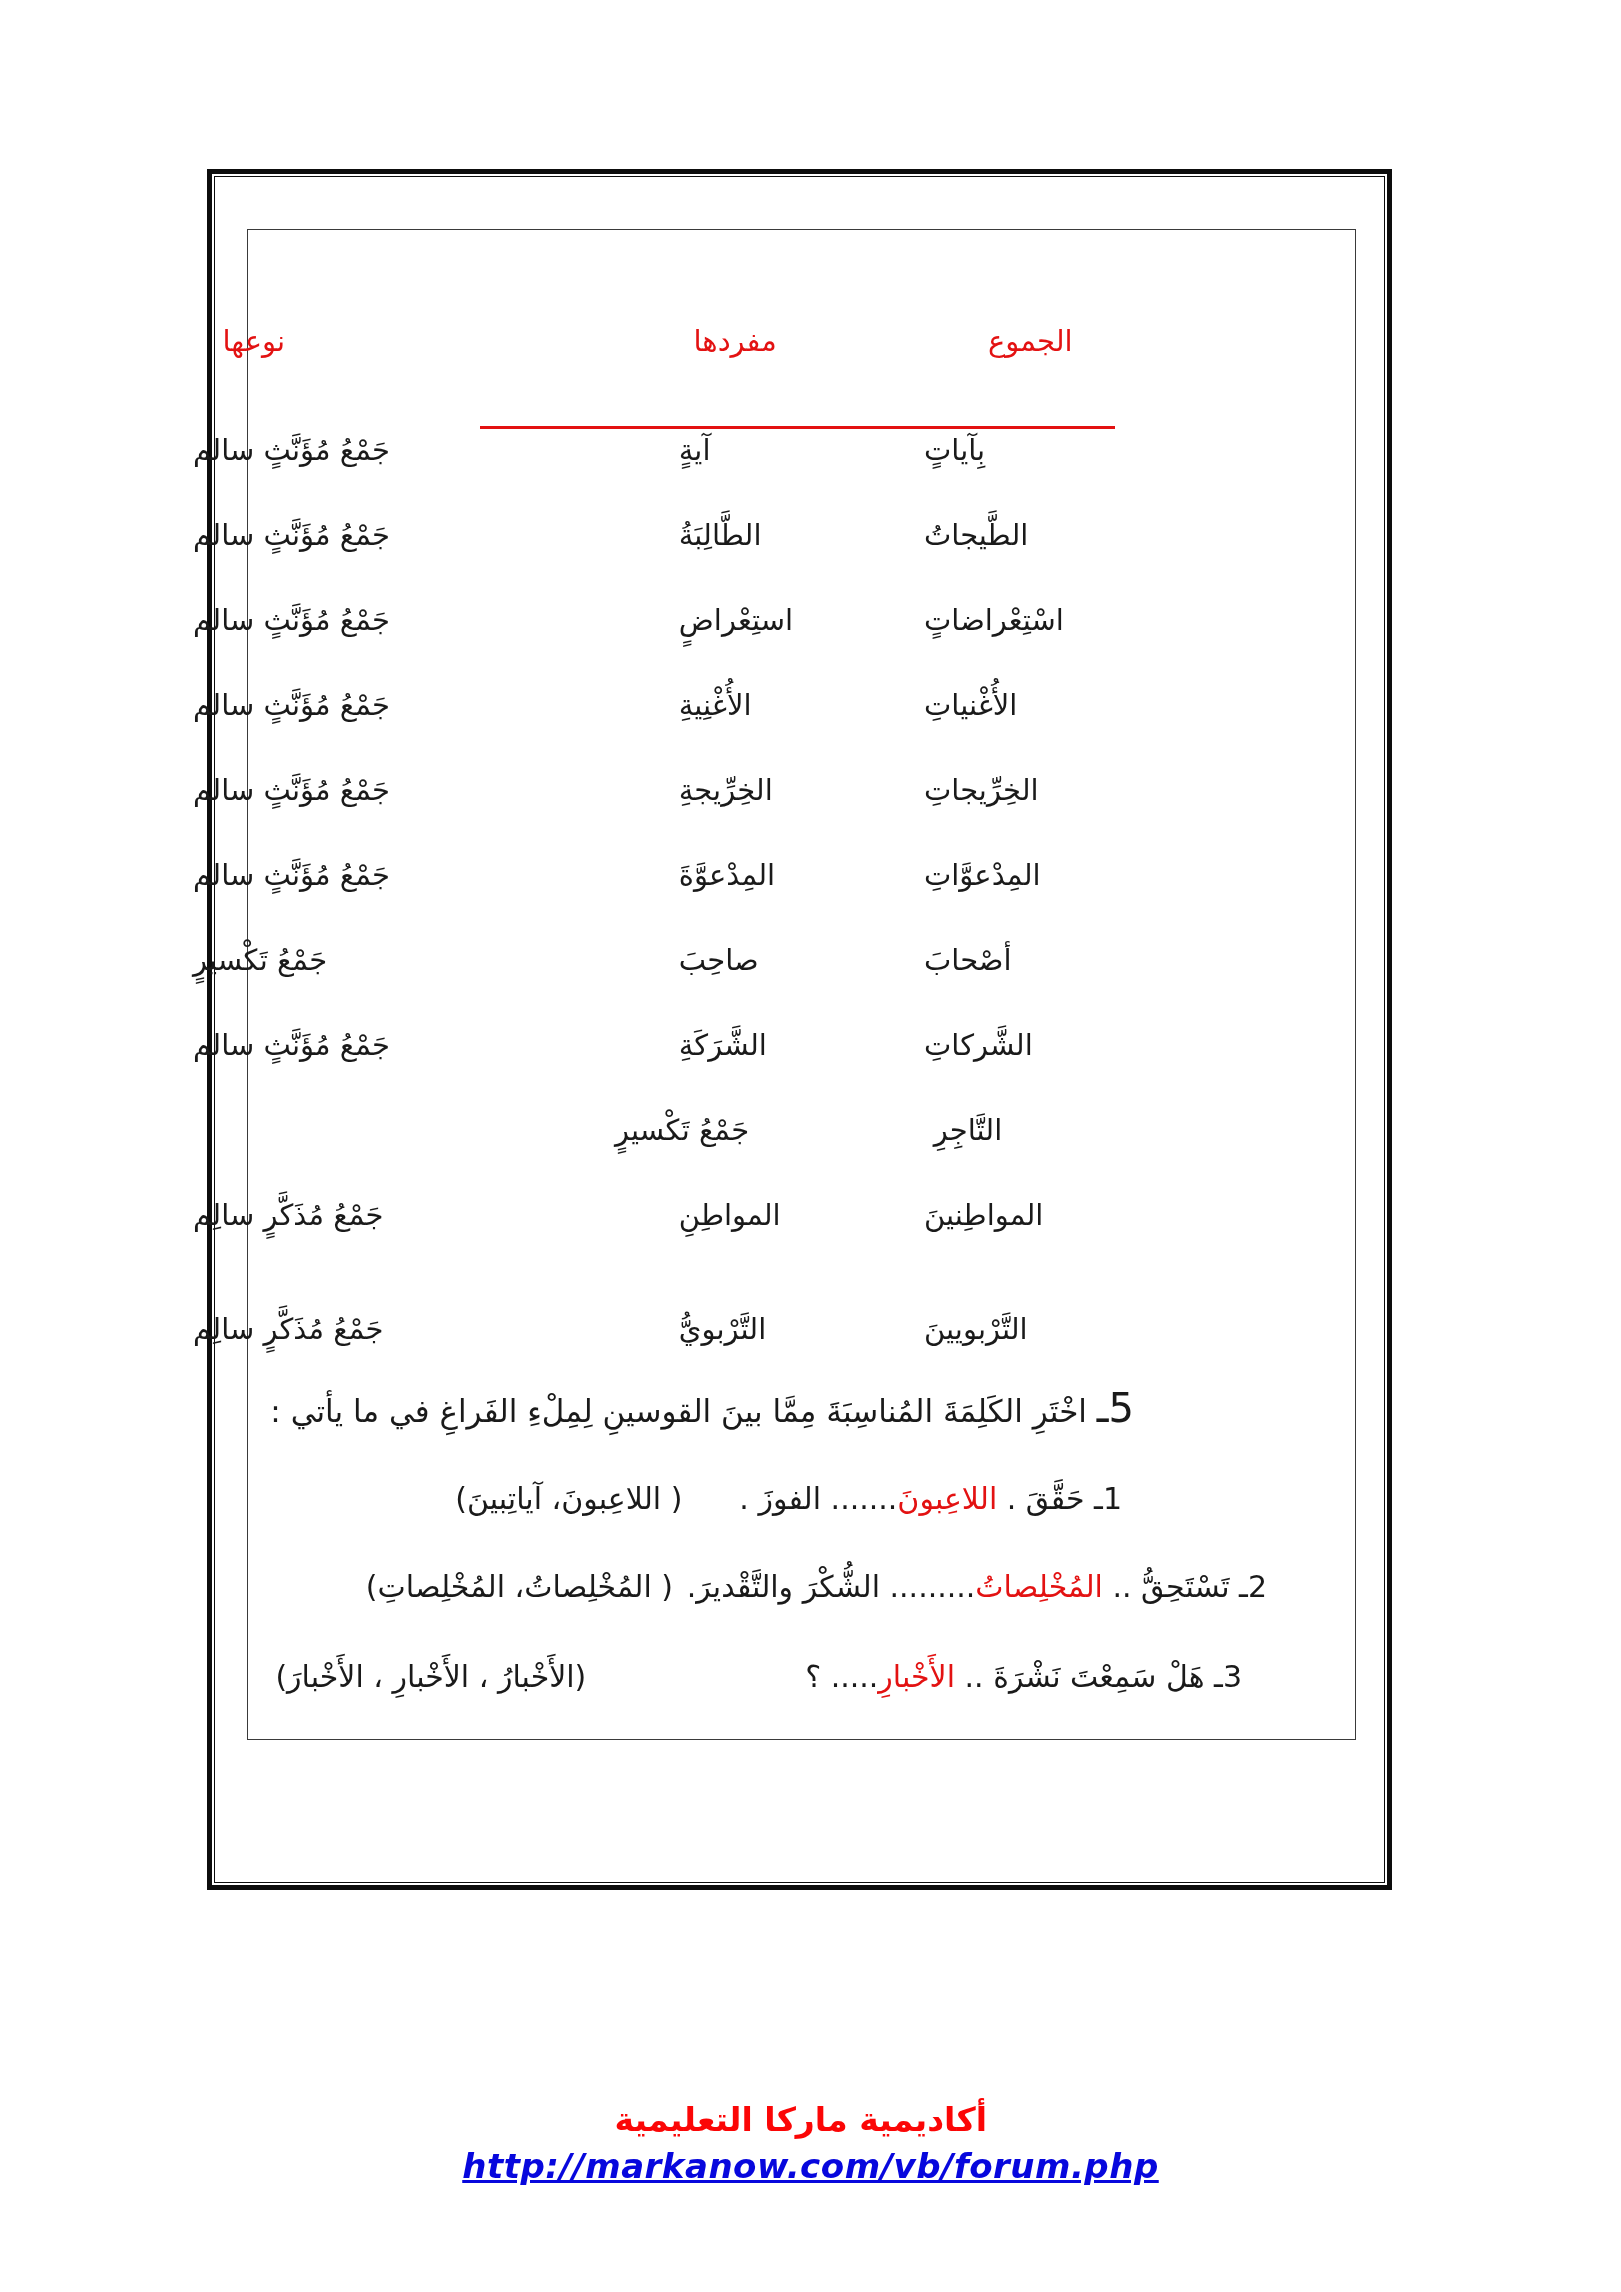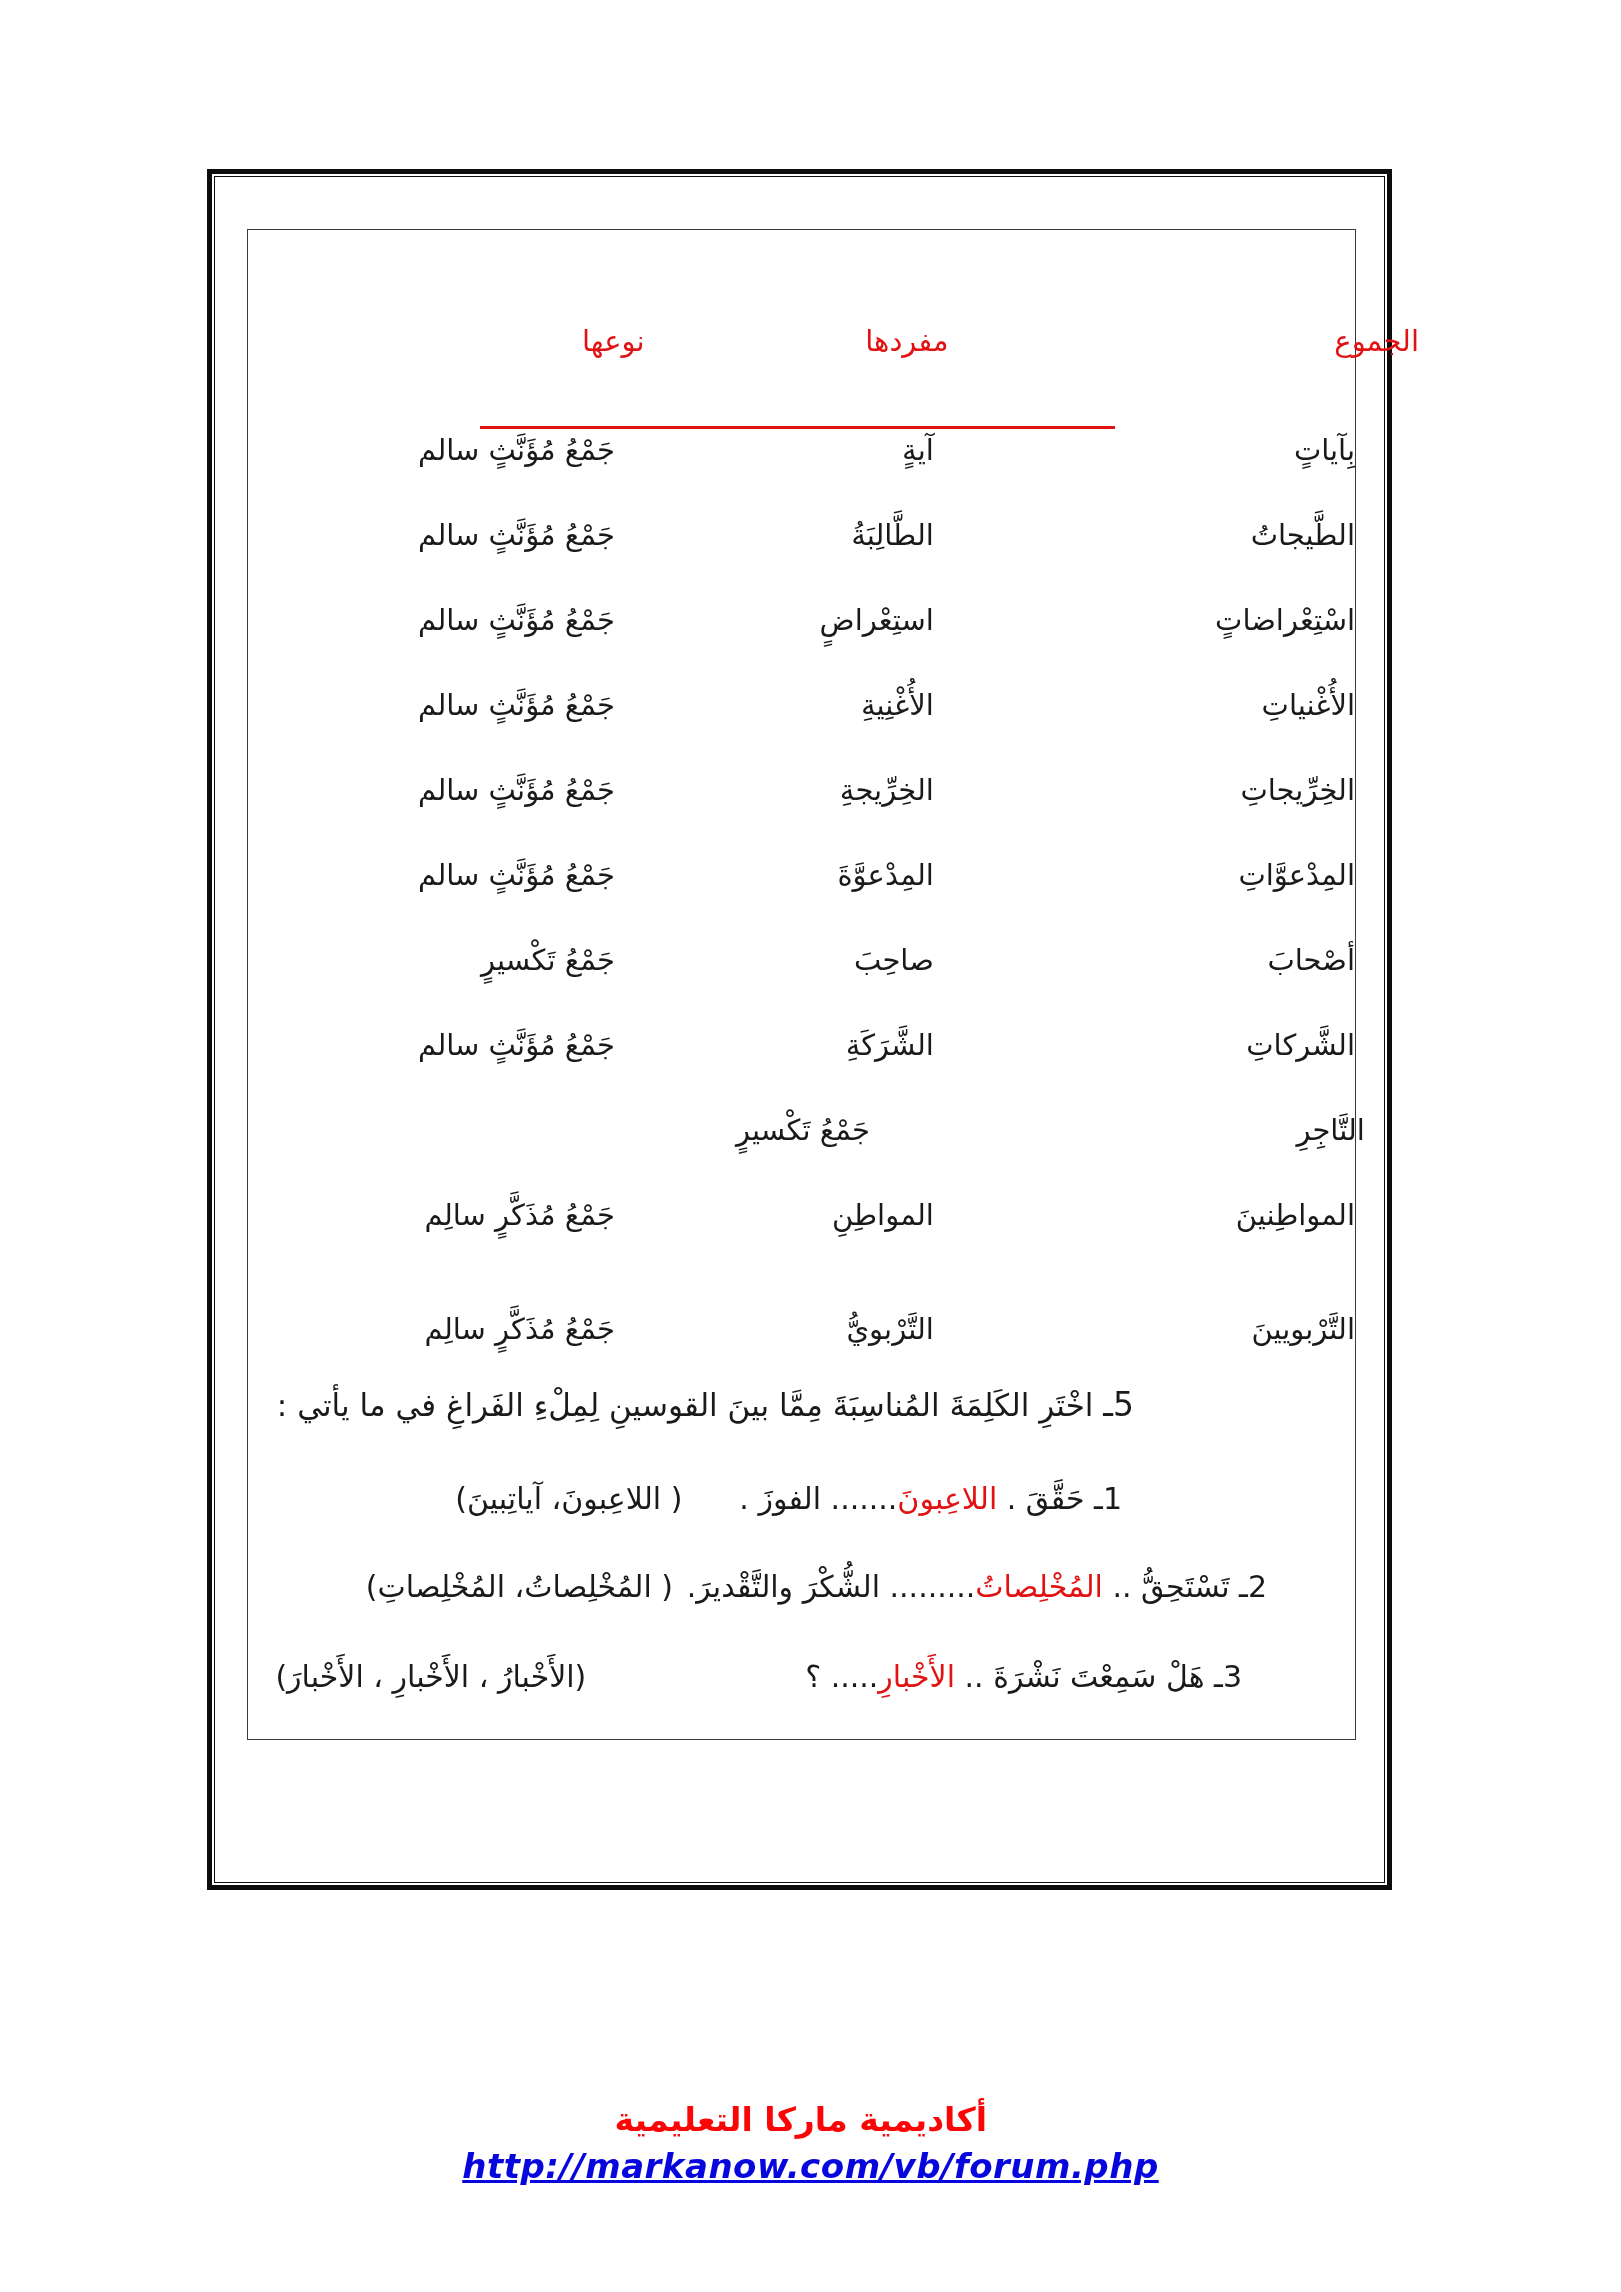--- a/index.html
+++ b/index.html
@@ -19,41 +19,41 @@
   
   .content-box{
     position:absolute;left:35px;top:55px;width:1109px;height:1511px;
     border:1px solid #3a3a3a;box-sizing:border-box;direction:rtl;
   }
   .grid3{
     display:grid;direction:rtl;
     grid-template-columns:431px 255px 422px; 
     align-items:center;
   }
-  .cell{text-align:right;white-space:nowrap;}
+  .cell{text-align:left;white-space:nowrap;}
   .cell-type{padding-left:0;transform:translateX(-54px);} 
   .cell-sing{transform:translateX(9.8px);}
   
   .thead{position:absolute;top:94px;left:0;right:0;font-size:29px;color:#e31212;}
   .thead .hdr-plural{transform:translateX(64px);} 
   .thead .hdr-sing{transform:translateX(24.5px);}
   .thead .hdr-type{transform:translateX(-24.5px);}
   .header-underline{
     position:absolute;top:196px;left:232px;width:635px;height:2.9px;background:#e31212;
   }
   
   .rows{position:absolute;top:178px;left:0;right:0;font-size:29px;line-height:1.3;}
   .trow{height:85px;}
   .trow.last{margin-top:29px;}
   
   .question{
     position:absolute;top:1155px;right:0;left:0;padding-right:221px;
     font-size:31px;white-space:nowrap;
   }
-  .qnum{font-size:33px;}
+  .qnum{font-size:40px;}
   .item{
     position:absolute;right:0;left:0;font-size:30px;white-space:nowrap;
     display:flex;direction:rtl;align-items:baseline;
   }
   .item-1{top:1251px;padding-right:233px;}
   .item-1 .options{margin-right:57px;}
   .item-2{top:1339px;padding-right:88px;}
   .item-2 .options{margin-right:13.7px;margin-left:12px;}
   .item-3{top:1429px;padding-right:113px;padding-left:27.4px;justify-content:space-between;}
   .red{color:#e31212;}

